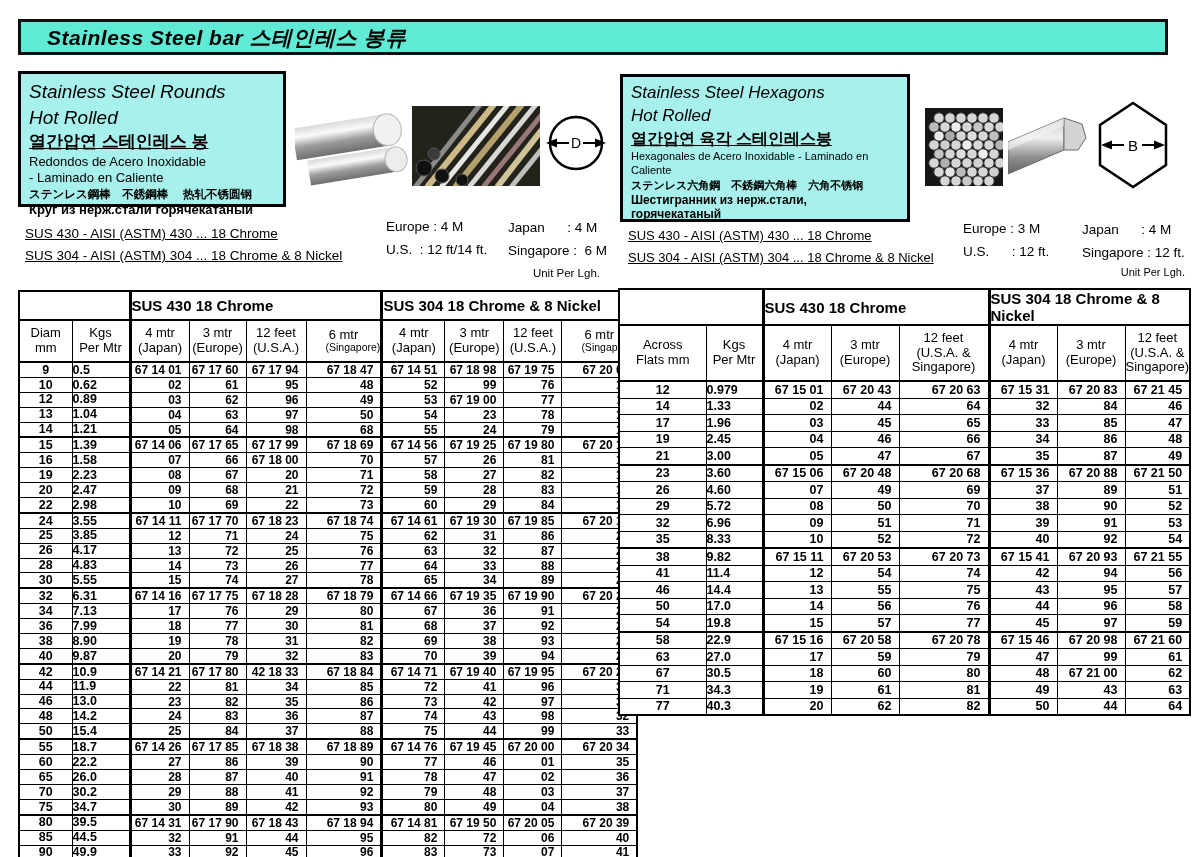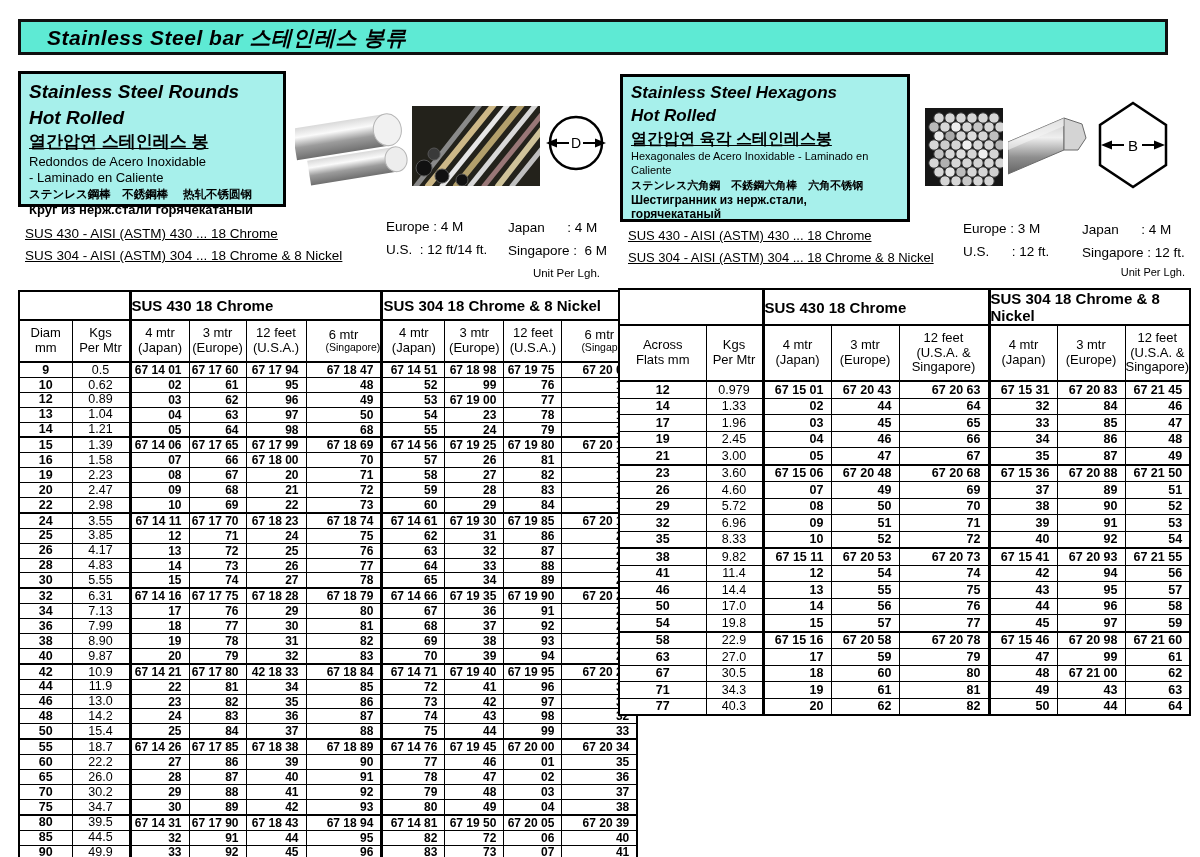--- a/index.html
+++ b/index.html
@@ -9,21 +9,21 @@
 
   
   .banner{position:absolute;left:18px;top:19px;width:1144px;height:30px;background:#5eead4;
           border:3px solid #101010;display:flex;align-items:flex-end;}
   .banner-text{font-size:21px;font-weight:bold;font-style:italic;padding-left:26px;letter-spacing:.5px;}
 
   
   .info-box{position:absolute;background:#a7f0eb;border:3px solid #000;padding:5px 8px;box-sizing:border-box;}
   .rounds-box{left:18px;top:71px;width:268px;height:136px;}
   .hex-box{left:620px;top:74px;width:290px;height:148px;}
-  .bt1{font-size:19px;font-weight:bold;font-style:italic;line-height:1.35;}
+  .bt1{font-size:19px;font-weight:normal;font-style:italic;line-height:1.35;}
   .bt2{font-size:17px;font-weight:bold;line-height:1.4;text-decoration:underline;}
   .bt3{font-size:13px;line-height:1.25;}
   .bt4{font-size:11.5px;font-weight:bold;line-height:1.35;}
   .bt5{font-size:13px;font-weight:bold;line-height:1.2;}
   .hex-box .bt1{font-size:17px;}
   .hex-box .bt2{font-size:16px;}
   .hex-box .bt3{font-size:11px;}
   .hex-box .bt4{font-size:11px;}
   .hex-box .bt5{font-size:12px;}
 
@@ -43,21 +43,21 @@
   .cat-table thead tr:first-child th{border-bottom:2px solid #000;height:27px;}
   .cat-table thead tr:nth-child(2) th{border-bottom:2px solid #000;}
   .cat-table .ghead{font-size:15px;font-weight:bold;text-align:left;margin-left:37px;}
   .cat-table .blank{border-bottom:2px solid #000;}
   .cat-table .chead{font-weight:normal;font-size:13px;text-align:center;}
   .cat-table .chead div{line-height:1.12;}
   .cat-table .chead .small-line{font-size:10.5px;margin-left:19px;}
   .cat-table tbody{border-top:2px solid #000;}
   .cat-table td{font-size:12px;line-height:1;}
   .cat-table td.dim{text-align:center;font-weight:bold;font-size:12.5px;}
-  .cat-table td.kgs{text-align:center;font-size:12.5px;}
+  .cat-table td.kgs{font-size:12.5px;font-weight:bold;}
   .cat-table td.code{text-align:right;font-weight:bold;padding-right:7px;white-space:pre;}
   #rounds-table{left:18px;top:290px;}
   #rounds-table thead tr:nth-child(2) th{height:40px;}
   #rounds-table td{height:13.9px;}
   #hex-table{left:618px;top:288px;}
   #hex-table thead tr:nth-child(2) th{height:54px;}
   #hex-table td{height:15.5px;font-size:12.5px;}
 </style>
 </head>
 <body>

